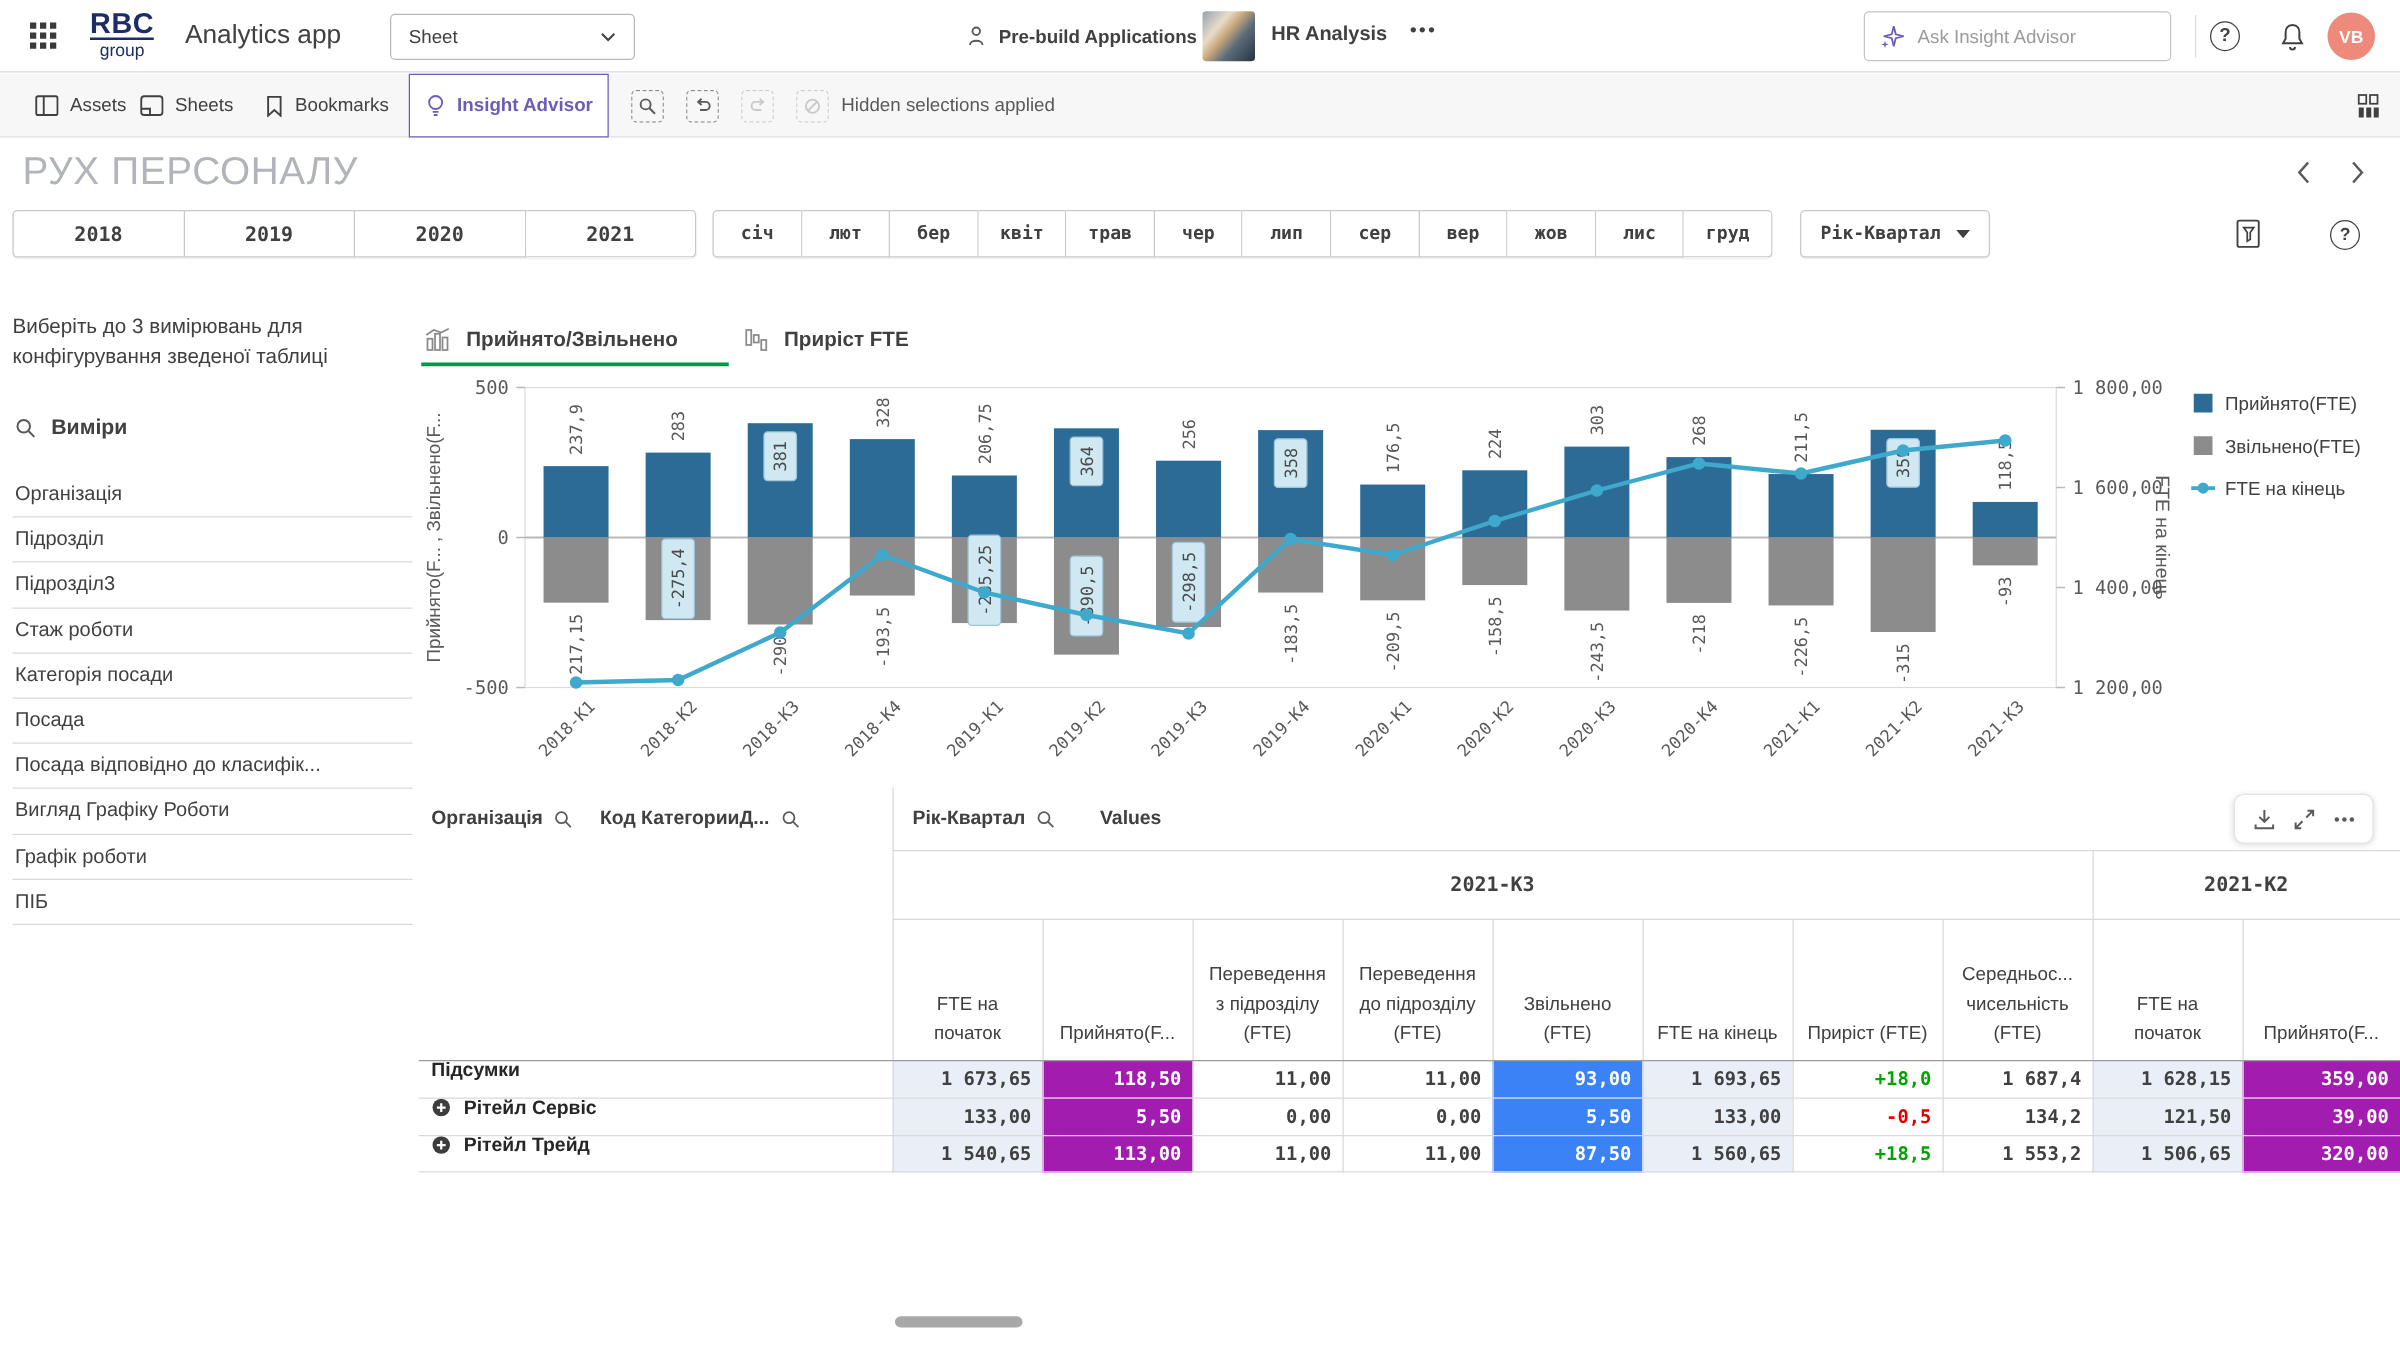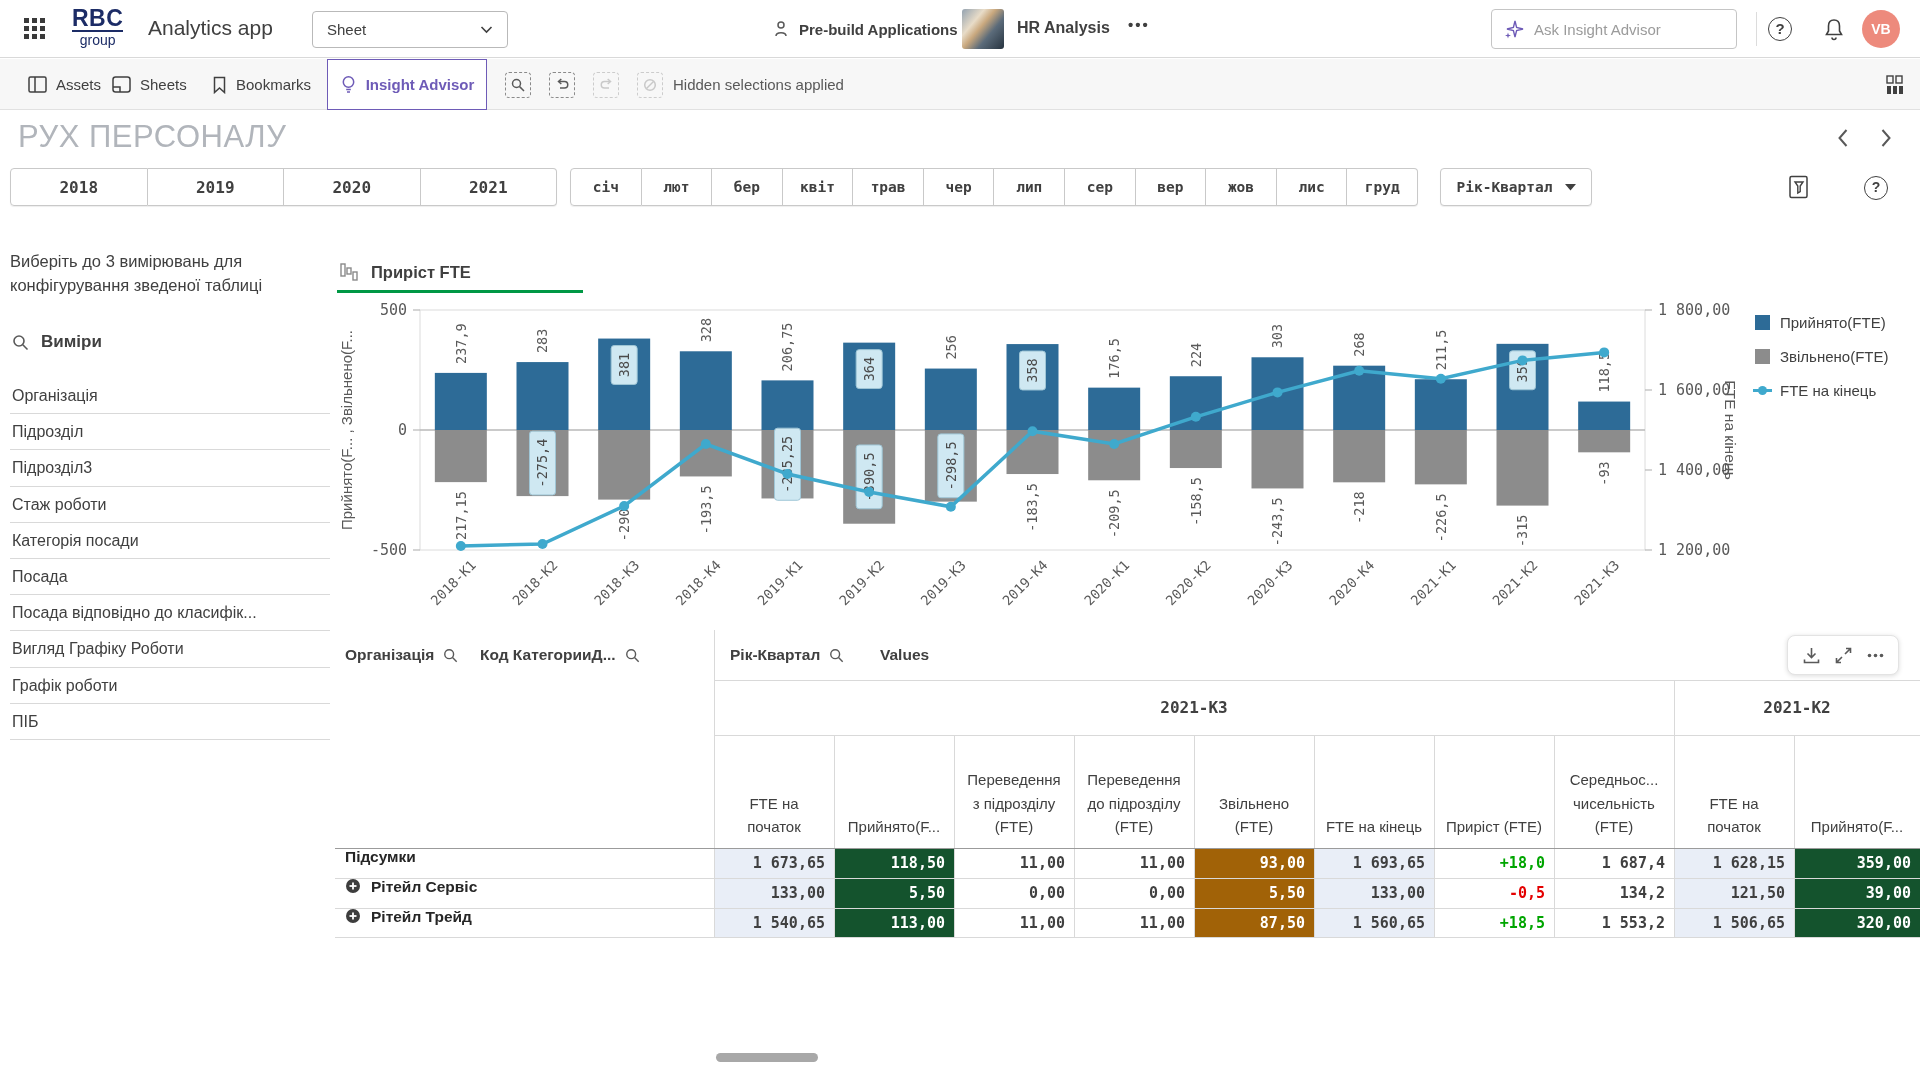--- a/index.html
+++ b/index.html
@@ -57,22 +57,22 @@
 .dim-item{height:36.2px;line-height:36px;font-size:16px;color:#404040;border-bottom:1px solid #d9d9d9;padding-left:2px;cursor:pointer}
 
 #tabs{position:absolute;left:335px;top:252px;height:40px;display:flex;gap:45px}
 .tab{display:flex;align-items:center;gap:12px;font-size:16.5px;font-weight:bold;color:#404040;padding:0 4px}
 #tab-underline{position:absolute;left:337px;top:290px;width:246px;height:3px;background:#009845}
 #chart-wrap{position:absolute;left:335px;top:295px;width:1585px;height:330px}
 
 #table-card{position:absolute;left:335px;top:630px;width:1585px;height:308px;background:#fff}
 .vl,.hl{position:absolute;background:#d9d9d9}
 .tc{position:absolute;font-family:"DejaVu Sans Mono",monospace;font-weight:bold;font-size:15px;color:#404040;text-align:right;padding-right:9px;line-height:30px;height:30px}
-.tc.blue{background:#14532d;color:#fff}
-.tc.gray{background:#a16207;color:#fff}
+.tc.blue{background:#a21caf;color:#fff}
+.tc.gray{background:#3b82f6;color:#fff}
 .tc.light{background:#e9eef7}
 .tc.pos{color:#00a500}
 .tc.neg{color:#e40000}
 .mh{position:absolute;display:flex;align-items:flex-end;justify-content:center;text-align:center;font-size:15px;color:#404040;padding:0 8px 10px;line-height:1.55}
 .dimh{position:absolute;top:0;height:50px;display:flex;align-items:center;gap:9px;font-size:15.5px;font-weight:bold;color:#404040}
 .grouph{position:absolute;top:50px;height:55px;line-height:55px;text-align:center;font-family:"DejaVu Sans Mono",monospace;font-weight:bold;font-size:16px;color:#404040}
 .rowlabel{position:absolute;height:30px;display:flex;align-items:flex-start;gap:10px;font-size:15.5px;font-weight:bold;color:#262626}
 #tbl-tools{position:absolute;left:1452px;top:5px;width:112px;height:40px;background:#fff;border:1px solid #e3e3e3;border-radius:8px;box-shadow:0 1px 5px rgba(0,0,0,.14);display:flex;align-items:center;justify-content:center;gap:15px}
 
 #hscroll{position:absolute;left:716px;top:1053px;width:102px;height:9px;border-radius:5px;background:#a8a8a8}
@@ -251,20 +251,29 @@
       <div class="dim-item">Категорія посади</div>
       <div class="dim-item">Посада</div>
       <div class="dim-item">Посада відповідно до класифік...</div>
       <div class="dim-item">Вигляд Графіку Роботи</div>
       <div class="dim-item">Графік роботи</div>
       <div class="dim-item">ПІБ</div>
     </div>
 </div>
 
 <div id="tabs">
+    <div class="tab">
+      <svg width="22" height="20" viewBox="0 0 22 20">
+        <rect x="3" y="9" width="4" height="9" fill="none" stroke="#8a8a8a" stroke-width="1.4"></rect>
+        <rect x="9" y="5" width="4" height="13" fill="none" stroke="#8a8a8a" stroke-width="1.4"></rect>
+        <rect x="15" y="8" width="4" height="10" fill="none" stroke="#8a8a8a" stroke-width="1.4"></rect>
+        <polyline points="2,6 8,2 14,4 20,1" fill="none" stroke="#8a8a8a" stroke-width="1.4"></polyline>
+      </svg>
+      <span>Прийнято/Звільнено</span>
+    </div>
     <div class="tab">
       <svg width="20" height="20" viewBox="0 0 20 20">
         <rect x="2" y="2" width="4" height="12" fill="none" stroke="#8a8a8a" stroke-width="1.4"></rect>
         <rect x="8" y="6" width="4" height="6" fill="none" stroke="#8a8a8a" stroke-width="1.4"></rect>
         <rect x="14" y="10" width="4" height="8" fill="none" stroke="#8a8a8a" stroke-width="1.4"></rect>
       </svg>
       <span>Приріст FTE</span>
     </div>
   </div>
 <div id="tab-underline"></div>

